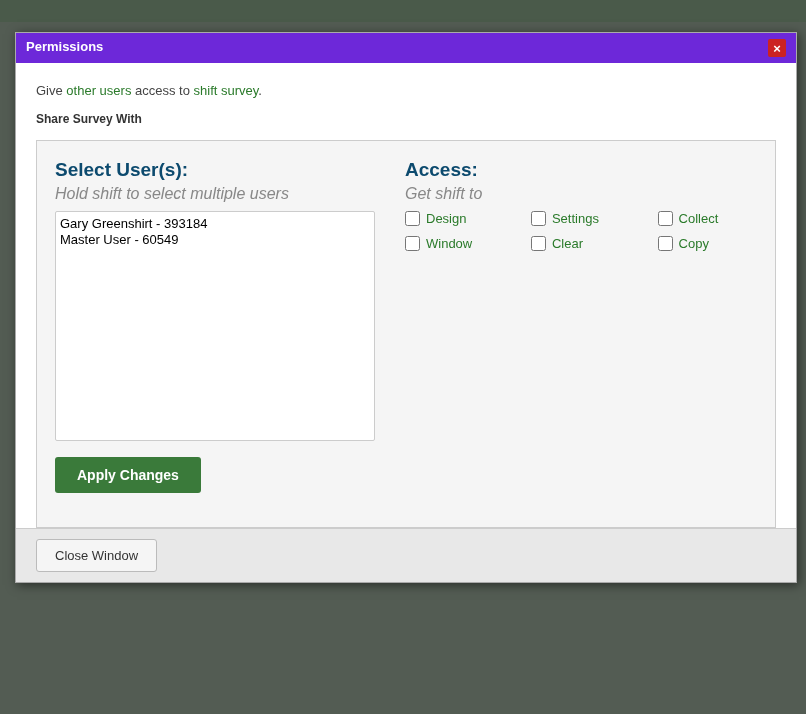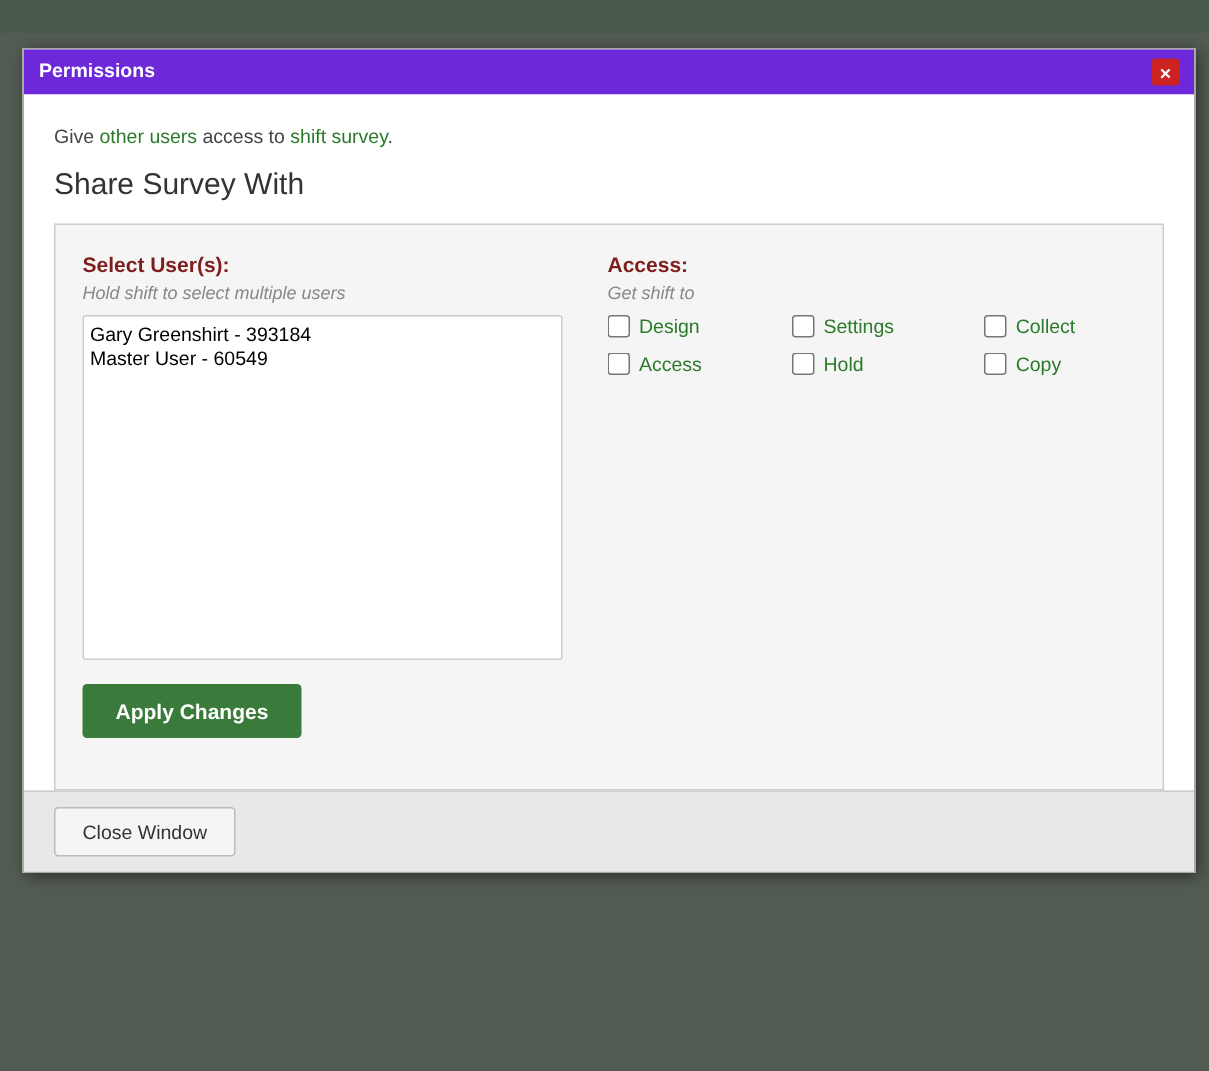--- a/index.html
+++ b/index.html
@@ -85,22 +85,22 @@
       color: #444;
       margin-bottom: 14px;
     }
 
     .intro-text a {
       color: #2a7a2a;
       text-decoration: none;
     }
 
     .section-title {
-      font-size: 20px;
-      font-weight: normal;
+      font-size: 12px;
+      font-weight: bold;
       color: #333;
       margin-bottom: 14px;
     }
 
     .permissions-box {
       border: 1px solid #ccc;
       background: #f5f5f5;
       padding: 18px;
       margin-bottom: 0;
     }
@@ -112,28 +112,28 @@
 
     .user-select-col {
       flex: 0 0 320px;
     }
 
     .access-col {
       flex: 1;
     }
 
     .col-label {
-      font-size: 14px;
-      font-weight: bold;
-      color: #7f1d1d;
+      font-size: 19px;
+      font-weight: bold;
+      color: #0c4a6e;
       margin-bottom: 4px;
     }
 
     .col-sublabel {
-      font-size: 12px;
+      font-size: 16px;
       color: #888;
       font-style: italic;
       margin-bottom: 8px;
     }
 
     .user-list {
       width: 100%;
       height: 230px;
       border: 1px solid #ccc;
       background: #fff;
@@ -241,25 +241,25 @@
               <div class="access-item">
                 <input type="checkbox" id="cb-settings" style="">
                 <label for="cb-settings">Settings</label>
               </div>
               <div class="access-item">
                 <input type="checkbox" id="cb-collect" style="">
                 <label for="cb-collect">Collect</label>
               </div>
               <div class="access-item">
                 <input type="checkbox" id="cb-results" style="">
-                <label for="cb-results">Access</label>
+                <label for="cb-results">Window</label>
               </div>
               <div class="access-item">
                 <input type="checkbox" id="cb-clear" style="">
-                <label for="cb-clear">Hold</label>
+                <label for="cb-clear">Clear</label>
               </div>
               <div class="access-item">
                 <input type="checkbox" id="cb-copy" style="">
                 <label for="cb-copy">Copy</label>
               </div>
             </div>
           </div>
 
         </div>
 

